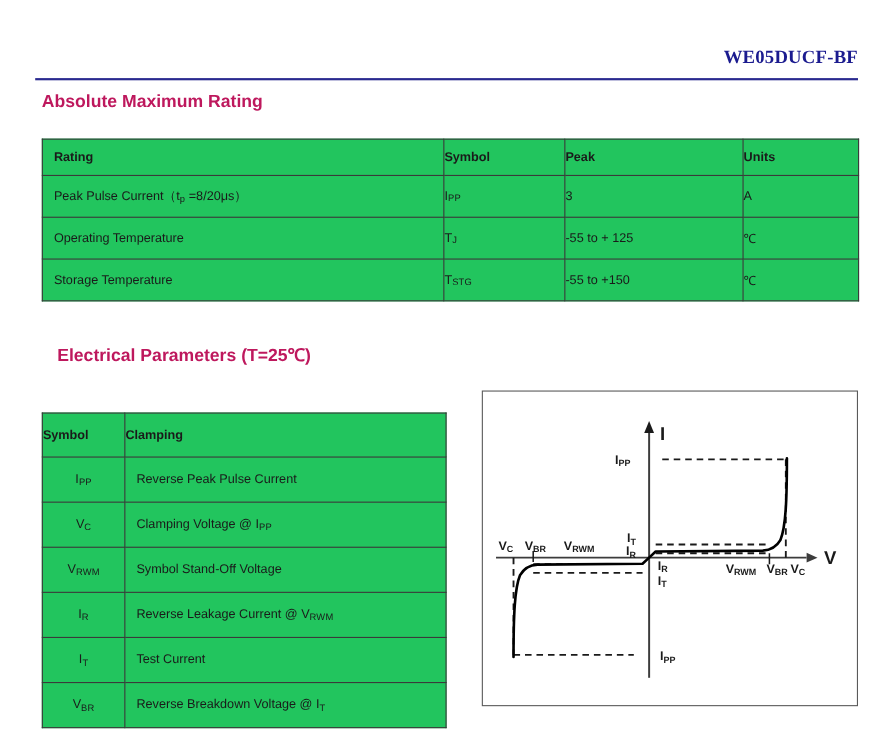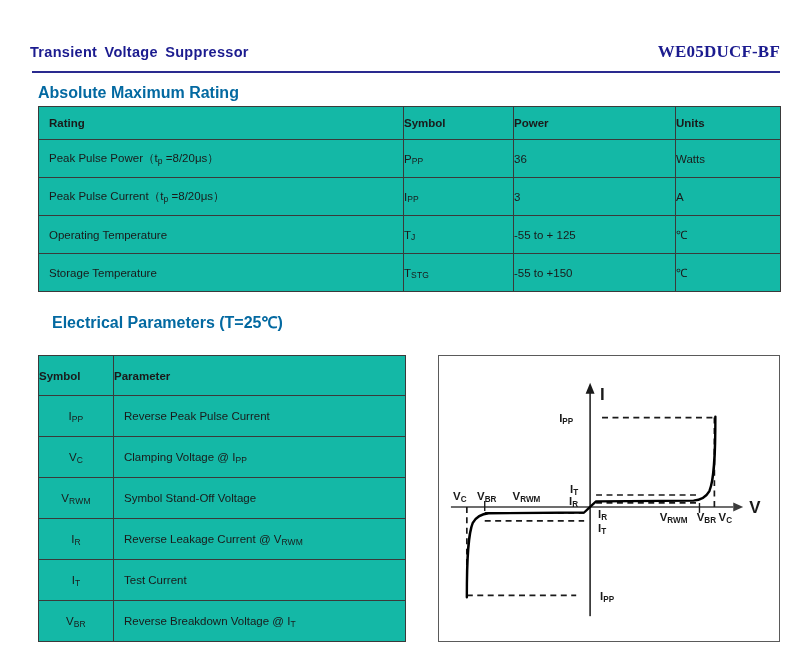--- a/index.html
+++ b/index.html
@@ -53,32 +53,33 @@
     width: 748px;
     height: 2px;
     background: #2a2a8f;
   }
 
   
   .section-title {
     position: absolute;
     font-size: 16px;
     font-weight: bold;
-    color: #0369a1;
+    color: #be185d;
     white-space: nowrap;
   }
   #sec-amr { left: 38px; top: 84px; }
   #sec-ep  { left: 52px; top: 311px; }
 
   
   table.dt {
     position: absolute;
     border-collapse: collapse;
     table-layout: fixed;
-    background: #14b8a6;
+    background: #22c55e;
+    margin-top: 20px;
   }
   table.dt td, table.dt th {
     border: 1px solid #3a3a3a;
     font-size: 11.5px;
     font-weight: normal;
     color: #1a1a1a;
     padding: 0 0 0 10px;
     text-align: left;
     vertical-align: middle;
   }
@@ -133,48 +134,41 @@
   }
   .gl { font-family: "Liberation Sans", sans-serif; fill: #1a1a1a; }
   .gl-axis { font-size: 17px; font-weight: bold; }
   .gl-main { font-size: 11.5px; font-weight: bold; }
   .gl-sub  { font-size: 8.2px; font-weight: bold; }
 </style>
 </head>
 <body>
 
 <div class="header">
-  <div class="header-title">Transient  Voltage  Suppressor</div>
   <div class="header-part">WE05DUCF-BF</div>
   <div class="header-rule"></div>
 </div>
 
 <div class="section-title" id="sec-amr">Absolute Maximum Rating</div>
 
 <table class="dt" id="tbl-amr">
   <colgroup>
     <col style="width:365px">
       <col style="width:110px">
       <col style="width:162px">
       <col style="width:105px">
   </colgroup>
   <tbody>
     <tr class="hdr">
       <th>Rating</th>
       <th class="ctr">Symbol</th>
-      <th class="ctr">Power</th>
+      <th class="ctr">Peak</th>
       <th class="ctr">Units</th>
     </tr>
 
-    <tr>
-      <td><span>Peak Pulse Power（t</span><sub>p</sub><span> =8/20μs）</span></td>
-      <td class="ctr"><span>P</span><sub>PP</sub></td>
-      <td class="ctr">36</td>
-      <td class="ctr">Watts</td>
-    </tr>
 
     <tr>
       <td><span>Peak Pulse Current（t</span><sub>p</sub><span> =8/20μs）</span></td>
       <td class="ctr"><span>I</span><sub>PP</sub></td>
       <td class="ctr">3</td>
       <td class="ctr">A</td>
     </tr>
 
     <tr>
       <td><span>Operating Temperature</span><sub></sub><span></span></td>
@@ -195,21 +189,21 @@
 <div class="section-title" id="sec-ep">Electrical Parameters (T=25℃)</div>
 
 <table class="dt" id="tbl-ep">
   <colgroup>
       <col style="width:75px">
       <col style="width:292px">
     </colgroup>
   <tbody>
     <tr class="hdr">
       <th class="ctr">Symbol</th>
-      <th class="ctr">Parameter</th>
+      <th class="ctr">Clamping</th>
     </tr>
 
     <tr>
       <td class="sym"><span>I</span><sub>PP</sub></td>
       <td><span>Reverse Peak Pulse Current</span><span></span><sub></sub></td>
     </tr>
 
     <tr>
       <td class="sym"><span>V</span><sub>C</sub></td>
       <td><span>Clamping Voltage @ </span><span>I</span><sub>PP</sub></td>

